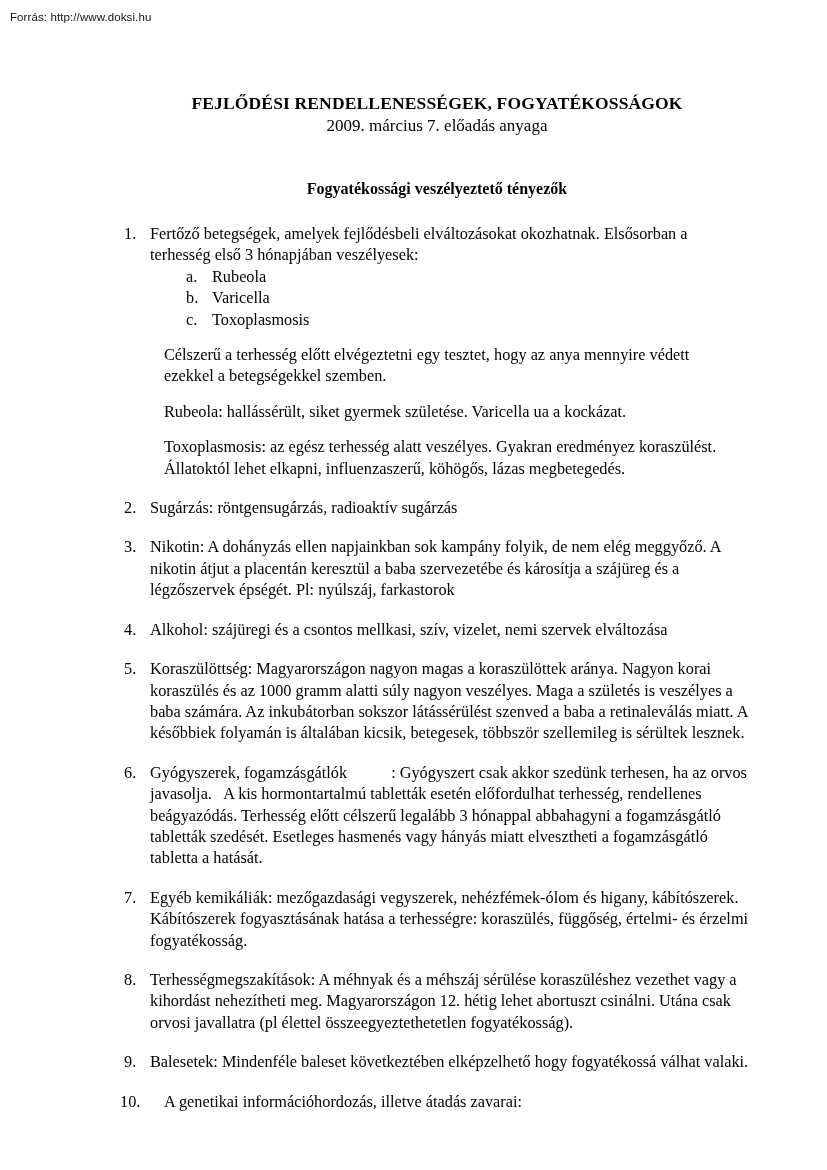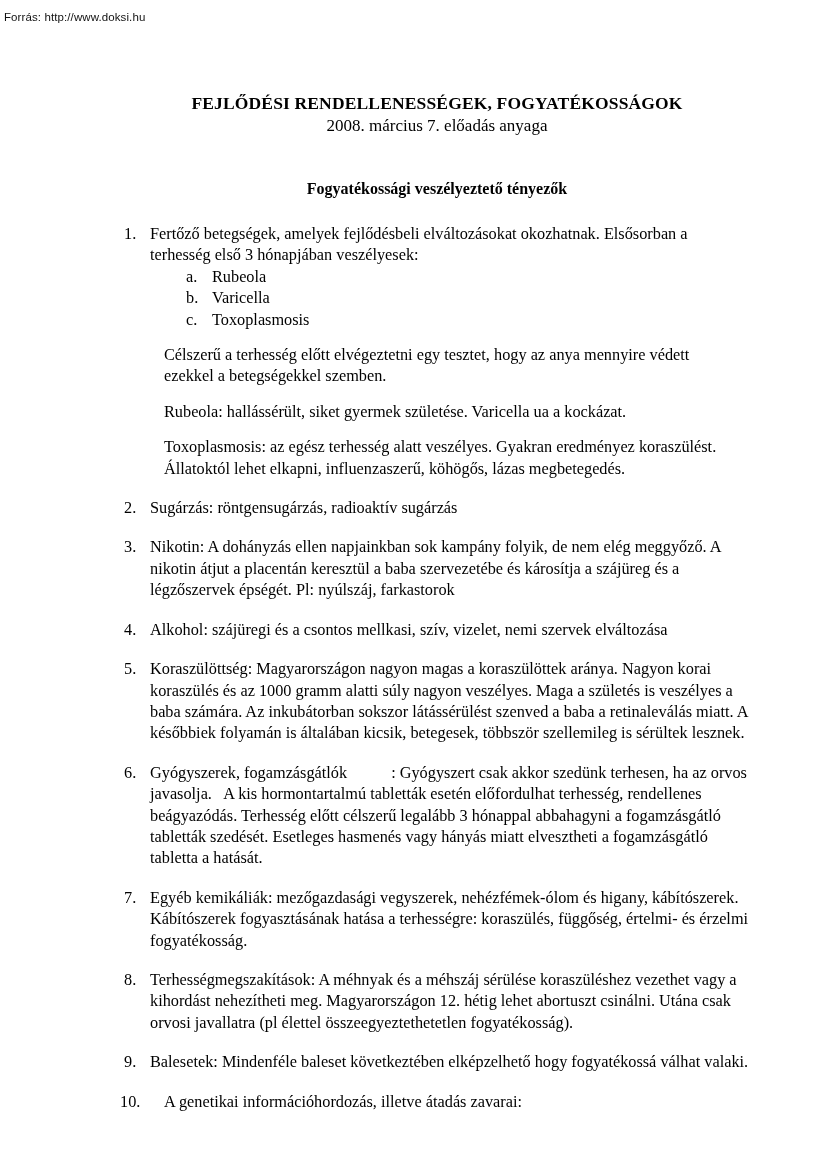--- a/index.html
+++ b/index.html
@@ -15,21 +15,21 @@
     overflow: hidden;
     font-family: "Liberation Serif", "DejaVu Serif", serif;
     color: #000000;
     -webkit-font-smoothing: antialiased;
   }
 
   
   .source-header {
     position: absolute;
     top: 10px;
-    left: 4px;
+    left: 10px;
     font-family: "Liberation Sans", "DejaVu Sans", sans-serif;
     font-size: 11.5px;
     line-height: 14px;
     color: #111111;
     letter-spacing: 0.1px;
     white-space: nowrap;
   }
 
   
   .page {
@@ -129,21 +129,21 @@
 </style>
 </head>
 <body>
 
 <div class="source-header">Forrás: http://www.doksi.hu</div>
 
 <div class="page">
 
   <div class="doc-title">FEJLŐDÉSI RENDELLENESSÉGEK, FOGYATÉKOSSÁGOK</div>
 
-  <div class="doc-subtitle">2008. március 7. előadás anyaga</div>
+  <div class="doc-subtitle">2009. március 7. előadás anyaga</div>
 
   <div class="section-heading">Fogyatékossági veszélyeztető tényezők</div>
 
   <ol class="main-list">
 
     <li>
       <span class="num">1.</span>
       <span class="lead">Fertőző betegségek</span><span>, amelyek fejlődésbeli elváltozásokat okozhatnak. Elsősorban a terhesség első 3 hónapjában veszélyesek:</span>
       <ol class="sub-list">
         <li>

